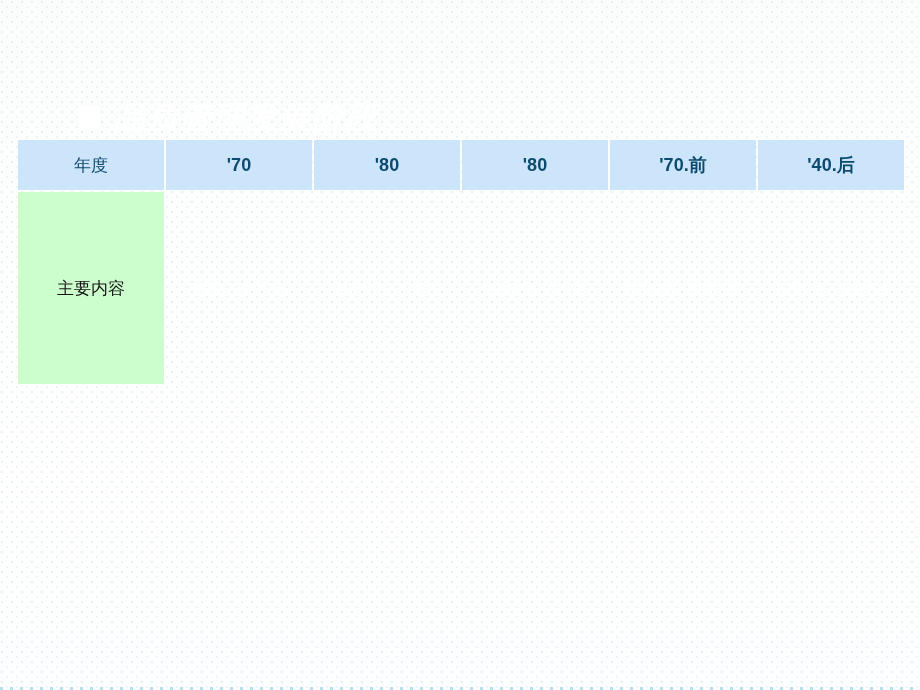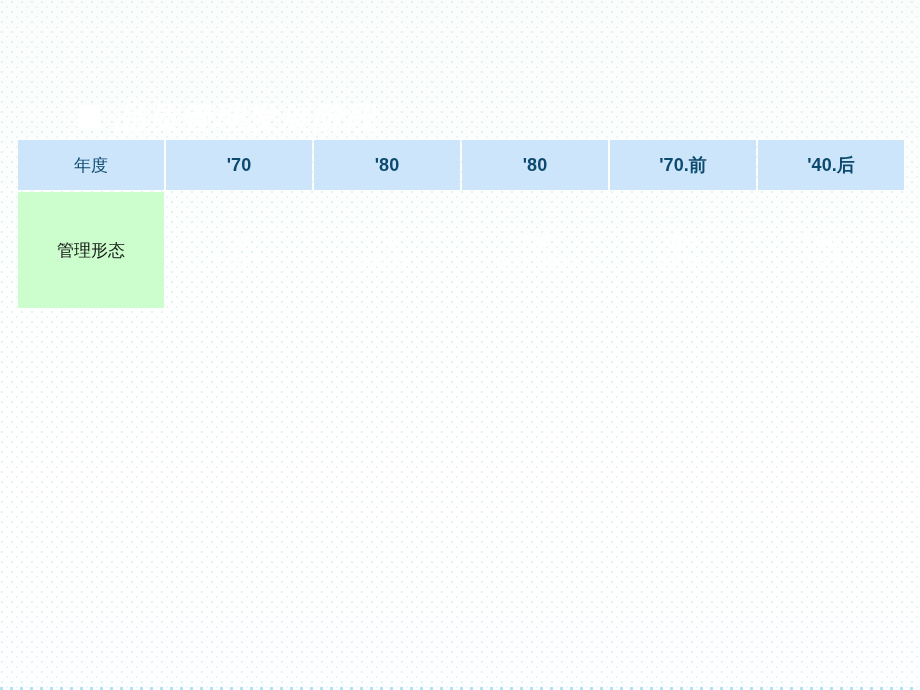--- a/index.html
+++ b/index.html
@@ -156,42 +156,42 @@
       <tr>
         <th class="hdr label-hdr">年度</th>
         <th class="hdr">'70</th>
         <th class="hdr">'80</th>
         <th class="hdr">'80</th>
         <th class="hdr">'70.前</th>
         <th class="hdr">'40.后</th>
       </tr>
     </thead>
     <tbody>
-      <tr class="r1">
-        <td class="rowlabel">管理形态</td>
+
+      <tr class="r2">
+        <td class="rowlabel">主要内容</td>
         <td class="cell">
-          <span>QC</span>
-          <span class="sub">品质管制</span>
+          <span></span>
+          <span class="sub">检查、统计手法</span>
         </td>
         <td class="cell">
-          <span>QA</span>
-          <span class="sub">品质保证</span>
+          <span></span>
+          <span class="sub">制程管制、标准化</span>
         </td>
         <td class="cell">
-          <span>TQC</span>
-          <span class="sub">全面品质管制</span>
+          <span></span>
+          <span class="sub">全员参与、品管圈</span>
         </td>
         <td class="cell">
-          <span>QM</span>
-          <span class="sub">品质经营</span>
+          <span></span>
+          <span class="sub">经营品质、顾客满意</span>
         </td>
         <td class="cell">
-          <span>6 Sigma</span>
-          <span class="sub">六标准差</span>
+          <span></span>
+          <span class="sub">流程改善、数据决策</span>
         </td>
       </tr>
-
 
     </tbody>
   </table>
 
   <div id="bottom-rule"></div>
 </div>
 
 </body></html>

